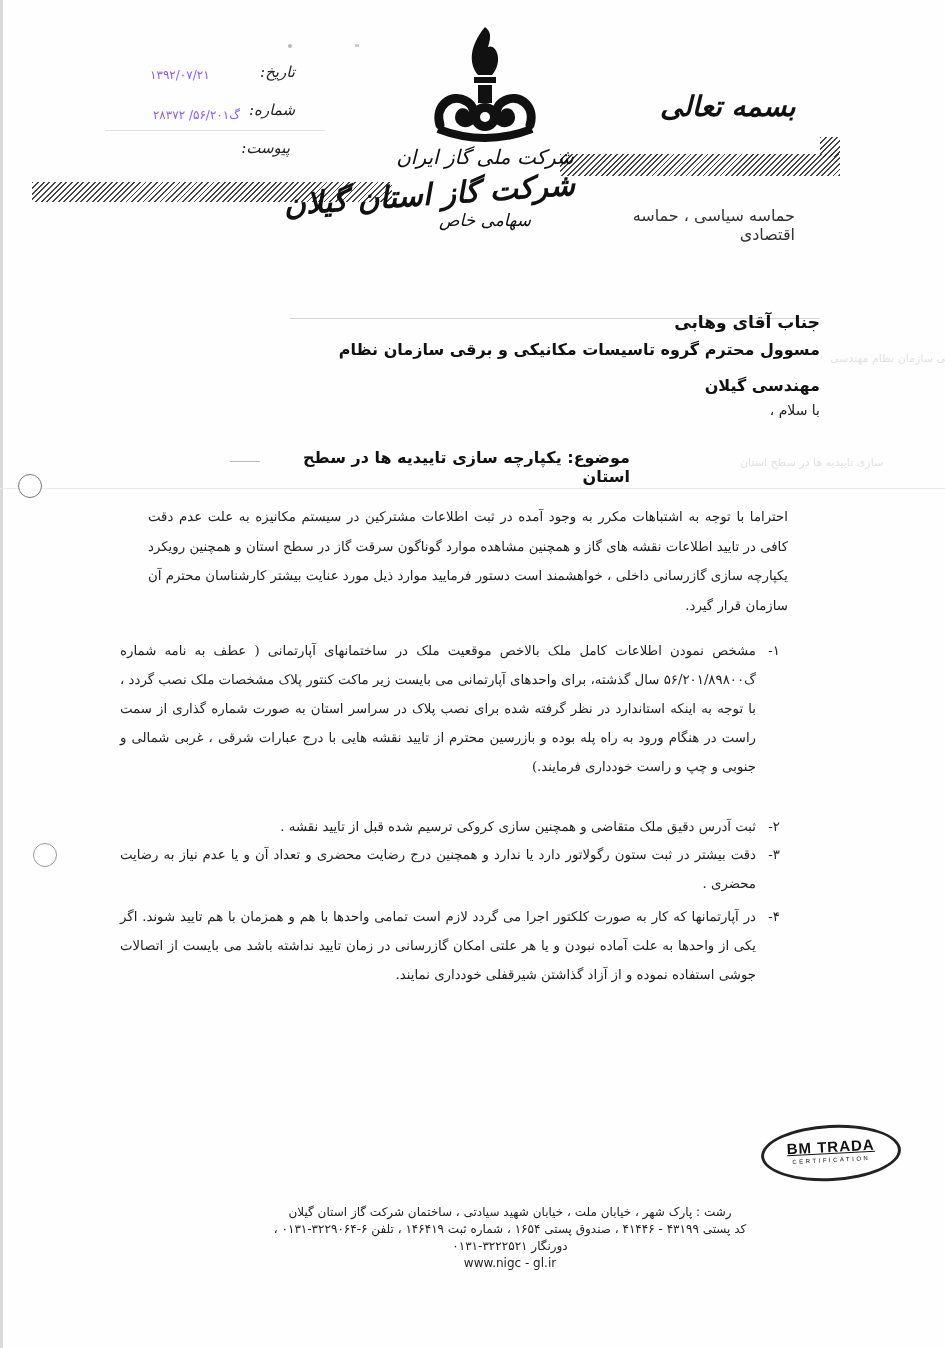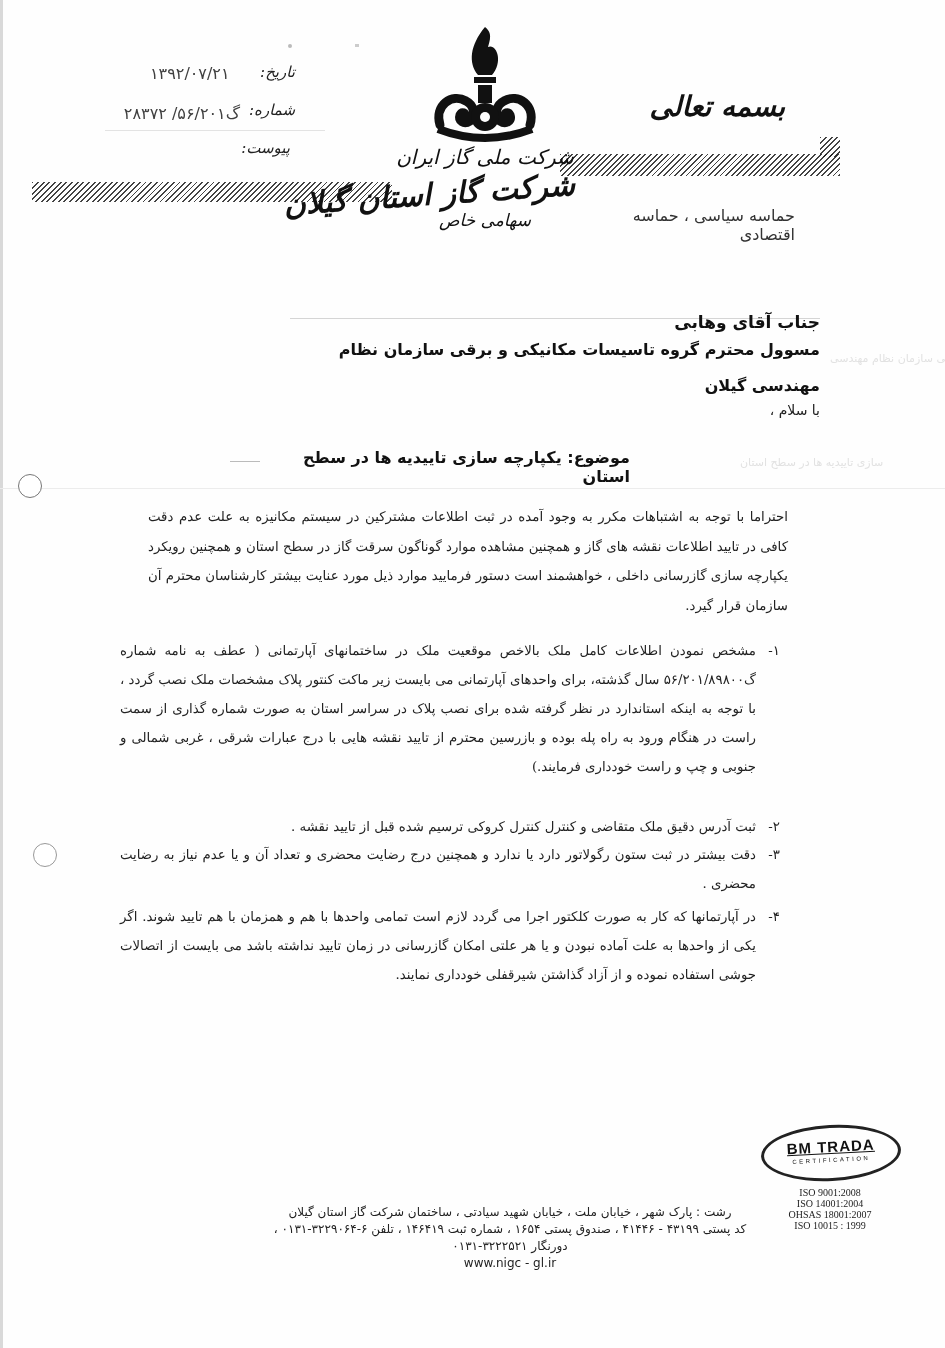--- a/index.html
+++ b/index.html
@@ -9,21 +9,21 @@
     font-family:"DejaVu Sans", sans-serif;
     color:#1a1a1a;
   }
   .page { position:absolute; left:0; top:0; width:945px; height:1348px; background:#fefefe; }
   .left-edge { position:absolute; left:0; top:0; width:3px; height:1348px; background:#d9d9d9; }
   .rtl { direction:rtl; unicode-bidi:embed; }
   .abs { position:absolute; }
 
   
   .meta-label { font-family:"DejaVu Serif", serif; font-style:italic; font-size:15px; color:#222; }
-  .meta-value { font-family:"DejaVu Sans", sans-serif; font-size:16px; color:#404040;margin-top:44px; }
+  .meta-value { font-family:"DejaVu Sans", sans-serif; font-size:12px; color:#8b5cf6;margin-top:44px; }
 
   
   .logo-block { position:absolute; left:395px; top:25px; width:180px; }
   .logo-svg { display:block; margin:0 auto; }
   .nigc-text { font-family:"DejaVu Serif", serif; font-style:italic; font-size:20px; text-align:center; margin-top:0; color:#111; }
   .company-text { font-family:"DejaVu Serif", serif; font-style:italic; font-weight:bold; font-size:30px; text-align:center; color:#111; white-space:nowrap; transform:rotate(-4deg); margin-top:4px; }
   .company-sub { font-family:"DejaVu Serif", serif; font-style:italic; font-size:17px; text-align:center; color:#111; margin-top:2px; }
 
   .hatch {
     position:absolute; height:20px;
@@ -101,21 +101,21 @@
       <path d="M100 100 C106 80 88 68 74 76 C66 80 64 90 70 96 C76 100 82 96 80 90 C78 86 74 88 75 91" fill="none" stroke="#111" stroke-width="9" stroke-linecap="round"></path>
       <circle cx="55" cy="92" r="14" fill="#111"></circle>
       <circle cx="55" cy="92" r="5" fill="#fff"></circle>
       <path d="M8 104 Q55 122 102 104" fill="none" stroke="#111" stroke-width="8"></path>
     </svg>
     <div class="nigc-text rtl">شرکت ملی گاز ایران</div>
     <div class="company-text rtl">شرکت گاز استان گیلان</div>
     <div class="company-sub rtl">سهامی خاص</div>
   </div>
 
-  <div class="abs rtl" style="left:645px;top:90px;width:140px;text-align:right;">
+  <div class="abs rtl" style="left:660px;top:90px;width:140px;text-align:left;">
     <span class="bismillah">بسمه تعالی</span>
   </div>
   <div class="abs rtl" style="left:625px;top:206px;width:170px;">
     <span class="motto">حماسه سیاسی ، حماسه اقتصادی</span>
   </div>
 
   <div class="hline" style="left:290px;top:318px;width:530px;background:#d5d5d5;"></div>
   <div class="hline" style="left:0px;top:488px;width:945px;background:#ececec;"></div>
   <div class="hline" style="left:230px;top:461px;width:30px;background:#bbb;"></div>
 
@@ -138,21 +138,21 @@
   <div class="ghost" style="left:830px;top:352px;">سی سازمان نظام مهندسی</div>
 
   <div class="body-para rtl" style="top:502px;margin-left:28px;">احتراما با توجه به اشتباهات مکرر به وجود آمده در ثبت اطلاعات مشترکین در سیستم مکانیزه به علت عدم دقت کافی در تایید اطلاعات نقشه های گاز و همچنین مشاهده موارد گوناگون سرقت گاز در سطح استان و همچنین رویکرد یکپارچه سازی گازرسانی داخلی ، خواهشمند است دستور فرمایید موارد ذیل مورد عنایت بیشتر کارشناسان محترم آن سازمان قرار گیرد.</div>
 
   <div class="item rtl" style="top:636px;">
     <span class="num">۱-</span>
     <div class="txt">مشخص نمودن اطلاعات کامل ملک بالاخص موقعیت ملک در ساختمانهای آپارتمانی ( عطف به نامه شماره گ۵۶/۲۰۱/۸۹۸۰۰ سال گذشته، برای واحدهای آپارتمانی می بایست زیر ماکت کنتور پلاک مشخصات ملک نصب گردد ، با توجه به اینکه استاندارد در نظر گرفته شده برای نصب پلاک در سراسر استان به صورت شماره گذاری از سمت راست در هنگام ورود به راه پله بوده و بازرسین محترم از تایید نقشه هایی با درج عبارات شرقی ، غربی شمالی و جنوبی و چپ و راست خودداری فرمایند.)</div>
   </div>
   <div class="item rtl" style="top:812px;">
     <span class="num">۲-</span>
-    <div class="txt">ثبت آدرس دقیق ملک متقاضی و کنترل کنترل کروکی ترسیم شده قبل از تایید نقشه .</div>
+    <div class="txt">ثبت آدرس دقیق ملک متقاضی و همچنین سازی کروکی ترسیم شده قبل از تایید نقشه .</div>
   </div>
   <div class="item rtl" style="top:840px;">
     <span class="num">۳-</span>
     <div class="txt">دقت بیشتر در ثبت ستون رگولاتور دارد یا ندارد و همچنین درج رضایت محضری و تعداد آن و یا عدم نیاز به رضایت محضری .</div>
   </div>
   <div class="item rtl" style="top:902px;">
     <span class="num">۴-</span>
     <div class="txt">در آپارتمانها که کار به صورت کلکتور اجرا می گردد لازم است تمامی واحدها با هم و همزمان با هم تایید شوند. اگر یکی از واحدها به علت آماده نبودن و یا هر علتی امکان گازرسانی در زمان تایید نداشته باشد می بایست از اتصالات جوشی استفاده نموده و از آزاد گذاشتن شیرقفلی خودداری نمایند.</div>
   </div>
 
@@ -163,20 +163,14 @@
     <div>رشت : پارک شهر ، خیابان ملت ، خیابان شهید سیادتی ، ساختمان شرکت گاز استان گیلان</div>
     <div>کد پستی ۴۳۱۹۹ - ۴۱۴۴۶ ، صندوق پستی ۱۶۵۴ ، شماره ثبت ۱۴۶۴۱۹ ، تلفن ۶-۳۲۲۹۰۶۴-۰۱۳۱ ، دورنگار ۳۲۲۲۵۲۱-۰۱۳۱</div>
     <div style="direction:ltr;">www.nigc - gl.ir</div>
   </div>
 
   <div class="cert">
     <div class="cert-ellipse">
       <div class="cert-brand">BM TRADA</div>
       <div class="cert-sub">CERTIFICATION</div>
     </div>
-    <div style="margin-top:6px;">
-      <div class="cert-line">ISO 9001:2008</div>
-      <div class="cert-line">ISO 14001:2004</div>
-      <div class="cert-line">OHSAS 18001:2007</div>
-      <div class="cert-line">ISO 10015 : 1999</div>
-    </div>
   </div>
 </div>
 
 </body></html>

